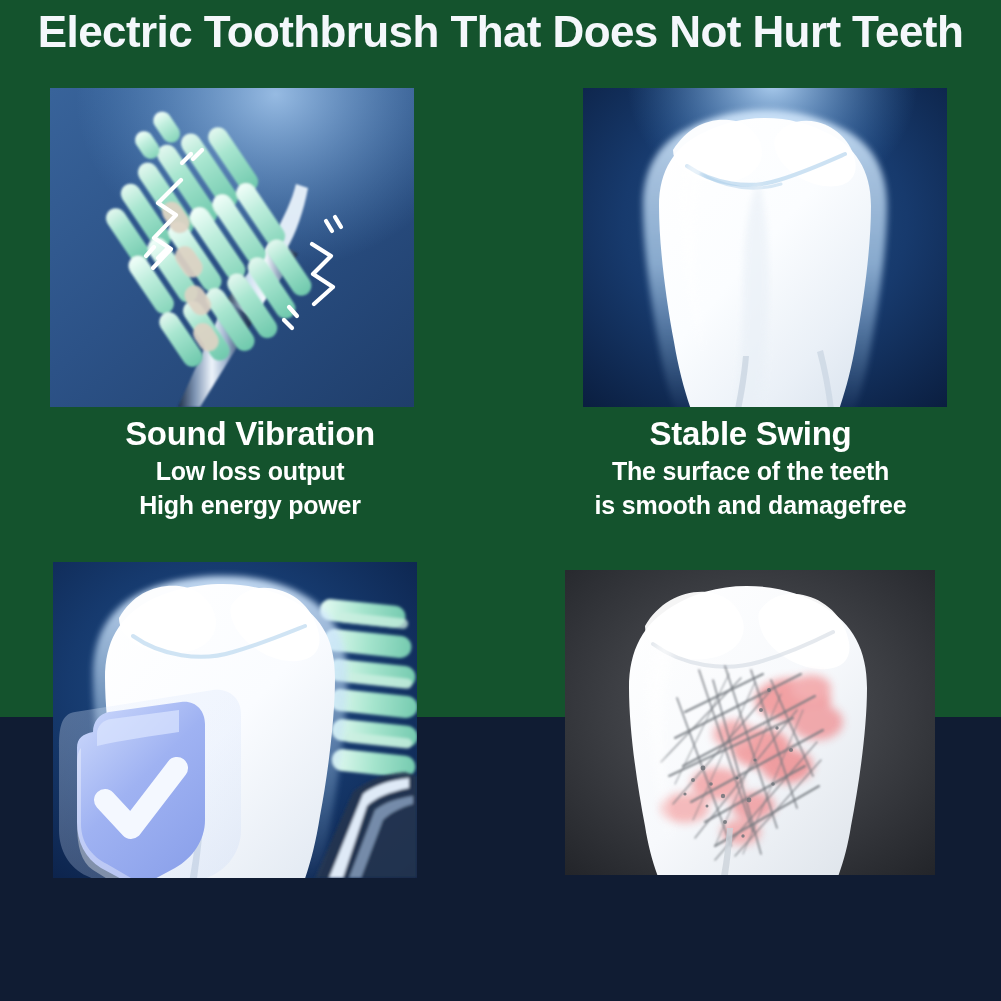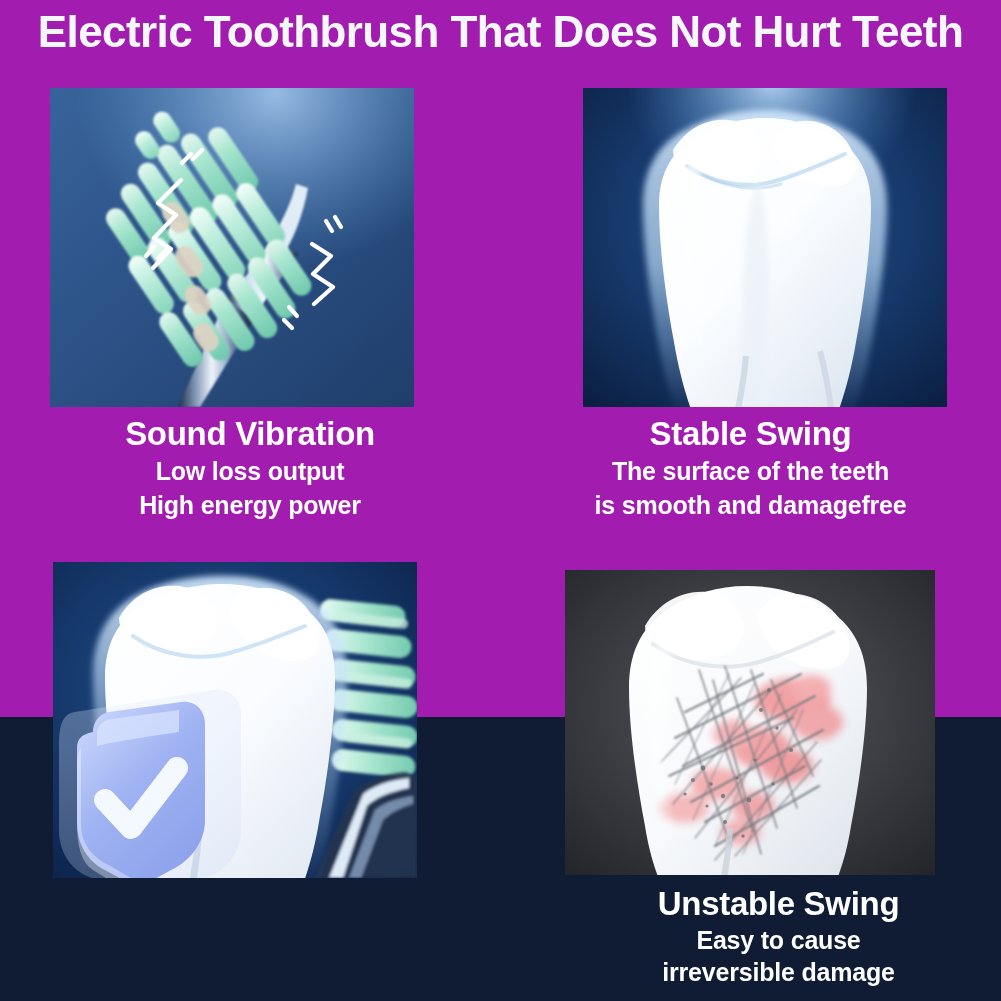--- a/index.html
+++ b/index.html
@@ -2,21 +2,21 @@
 <html><head>
 <meta charset="utf-8">
 <style>
   html,body{margin:0;padding:0;}
   body{
     width:1001px;height:1001px;overflow:hidden;
     background:#101c33;
     font-family:"Liberation Sans", sans-serif;
     -webkit-font-smoothing:antialiased;
   }
-  #page{position:relative;width:1001px;height:717px;background:#a21caf;}
+  #page{position:relative;width:1001px;height:717px;background:#14532d;}
 
   
   .title{
     position:absolute;left:0;top:6px;width:1001px;
     text-align:center;
     color:#f4f7fb;
     font-size:44px;
     font-weight:bold;
     letter-spacing:-0.6px;
     line-height:52px;
@@ -475,19 +475,14 @@
     <div class="s">is smooth and damagefree</div>
   </div>
 
   <div class="cap cap1">
     <div class="h">Sound Vibration</div>
     <div class="s">Low loss output</div>
     <div class="s">High energy power</div>
   </div>
 
 
-  <div class="cap cap4">
-    <div class="h">Unstable Swing</div>
-    <div class="s">Easy to cause</div>
-    <div class="s">irreversible damage</div>
-  </div>
 
 </div>
 
 </body></html>

